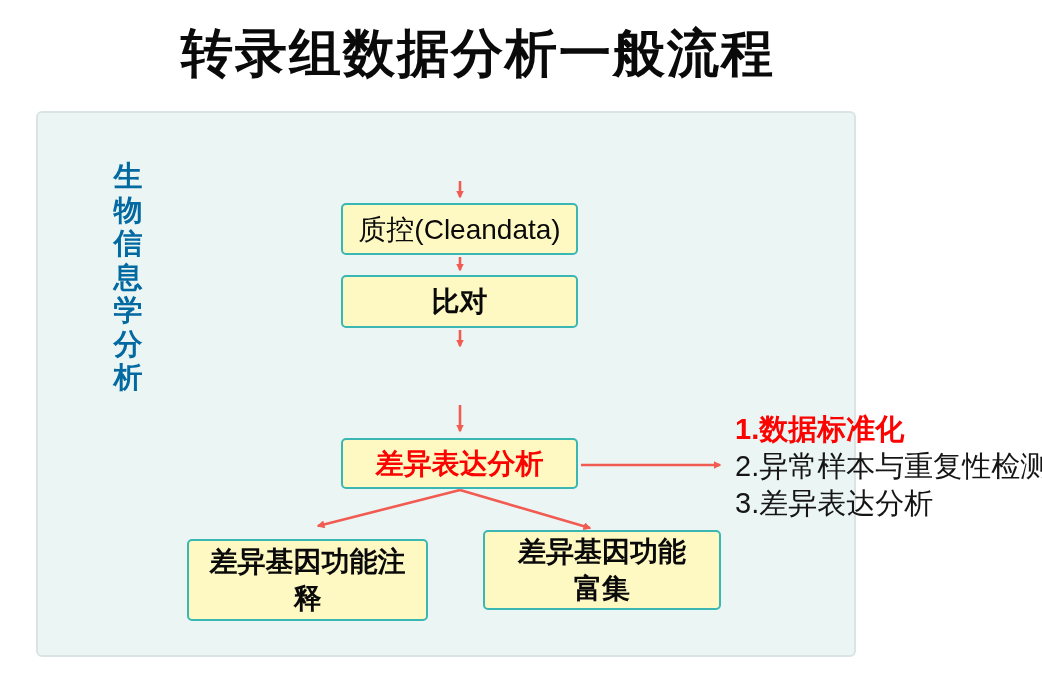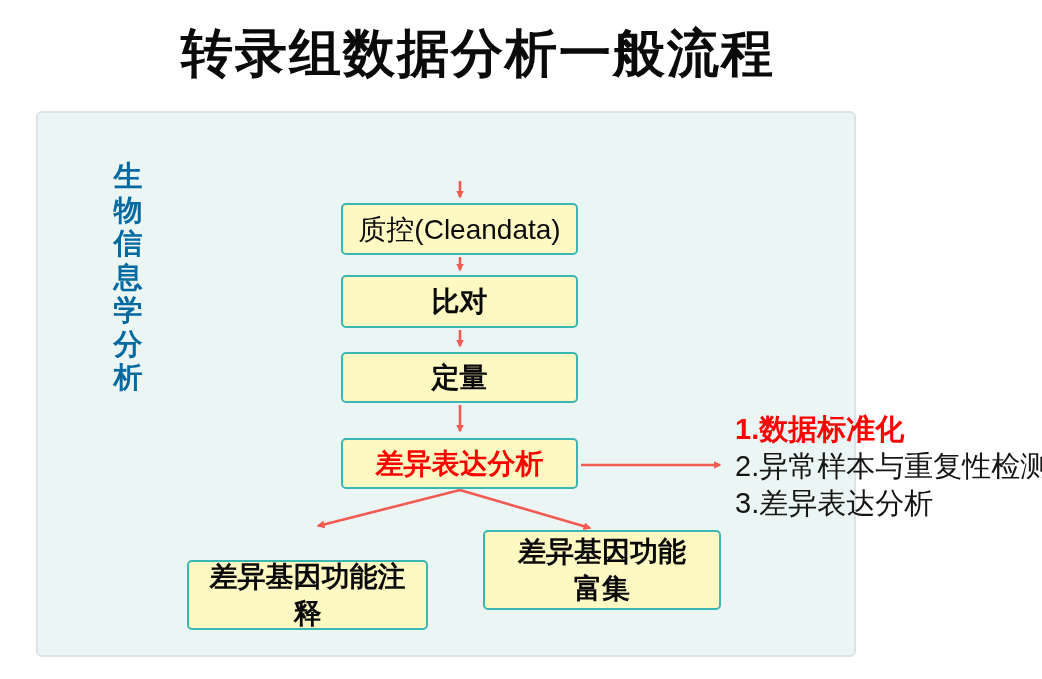--- a/index.html
+++ b/index.html
@@ -72,21 +72,21 @@
     background: #7ed3ce;
     border: 1px solid #6ec8c4;
     border-radius: 20px;
     font-size: 25px;
     font-weight: 700;
   }
   .node-qc    { left: 341px; top: 203px; width: 237px; height: 52px; font-weight: 500; }
   .node-align { left: 341px; top: 275px; width: 237px; height: 53px; }
   .node-quant { left: 341px; top: 352px; width: 237px; height: 51px; }
   .node-deg   { left: 341px; top: 438px; width: 237px; height: 51px; color: #fb0300; }
-  .node-anno  { left: 187px; top: 560px; width: 241px; height: 70px; padding: 8px 16px; }
+  .node-anno  { left: 187px; top: 539px; width: 241px; height: 82px; padding: 8px 16px; }
   .node-enrich{ left: 483px; top: 530px; width: 238px; height: 80px; padding: 0 32px; }
 
   .arrows {
     position: absolute;
     left: 0; top: 0;
     width: 1042px; height: 679px;
     pointer-events: none;
   }
 
   .annotation {
@@ -127,21 +127,20 @@
       <line x1="460" y1="330" x2="460" y2="346" marker-end="url(#ah)"></line>
       <line x1="460" y1="405" x2="460" y2="431" marker-end="url(#ah)"></line>
       <line x1="581" y1="465" x2="720" y2="465" marker-end="url(#ah)"></line>
       <line x1="460" y1="490" x2="318" y2="526" marker-end="url(#ah)"></line>
       <line x1="460" y1="490" x2="590" y2="528" marker-end="url(#ah)"></line>
     </g>
   </svg>
 
   <div class="node node-qc">质控(Cleandata)</div>
   <div class="node node-align">比对</div>
-  <div class="node node-quant">定量</div>
   <div class="node node-deg">差异表达分析</div>
   <div class="node node-anno">差异基因功能注释</div>
   <div class="node node-enrich">差异基因功能富集</div>
 
   <div class="annotation">
     <div class="ann-line ann-emph">1.数据标准化</div>
     <div class="ann-line">2.异常样本与重复性检测</div>
     <div class="ann-line">3.差异表达分析</div>
   </div>
 

